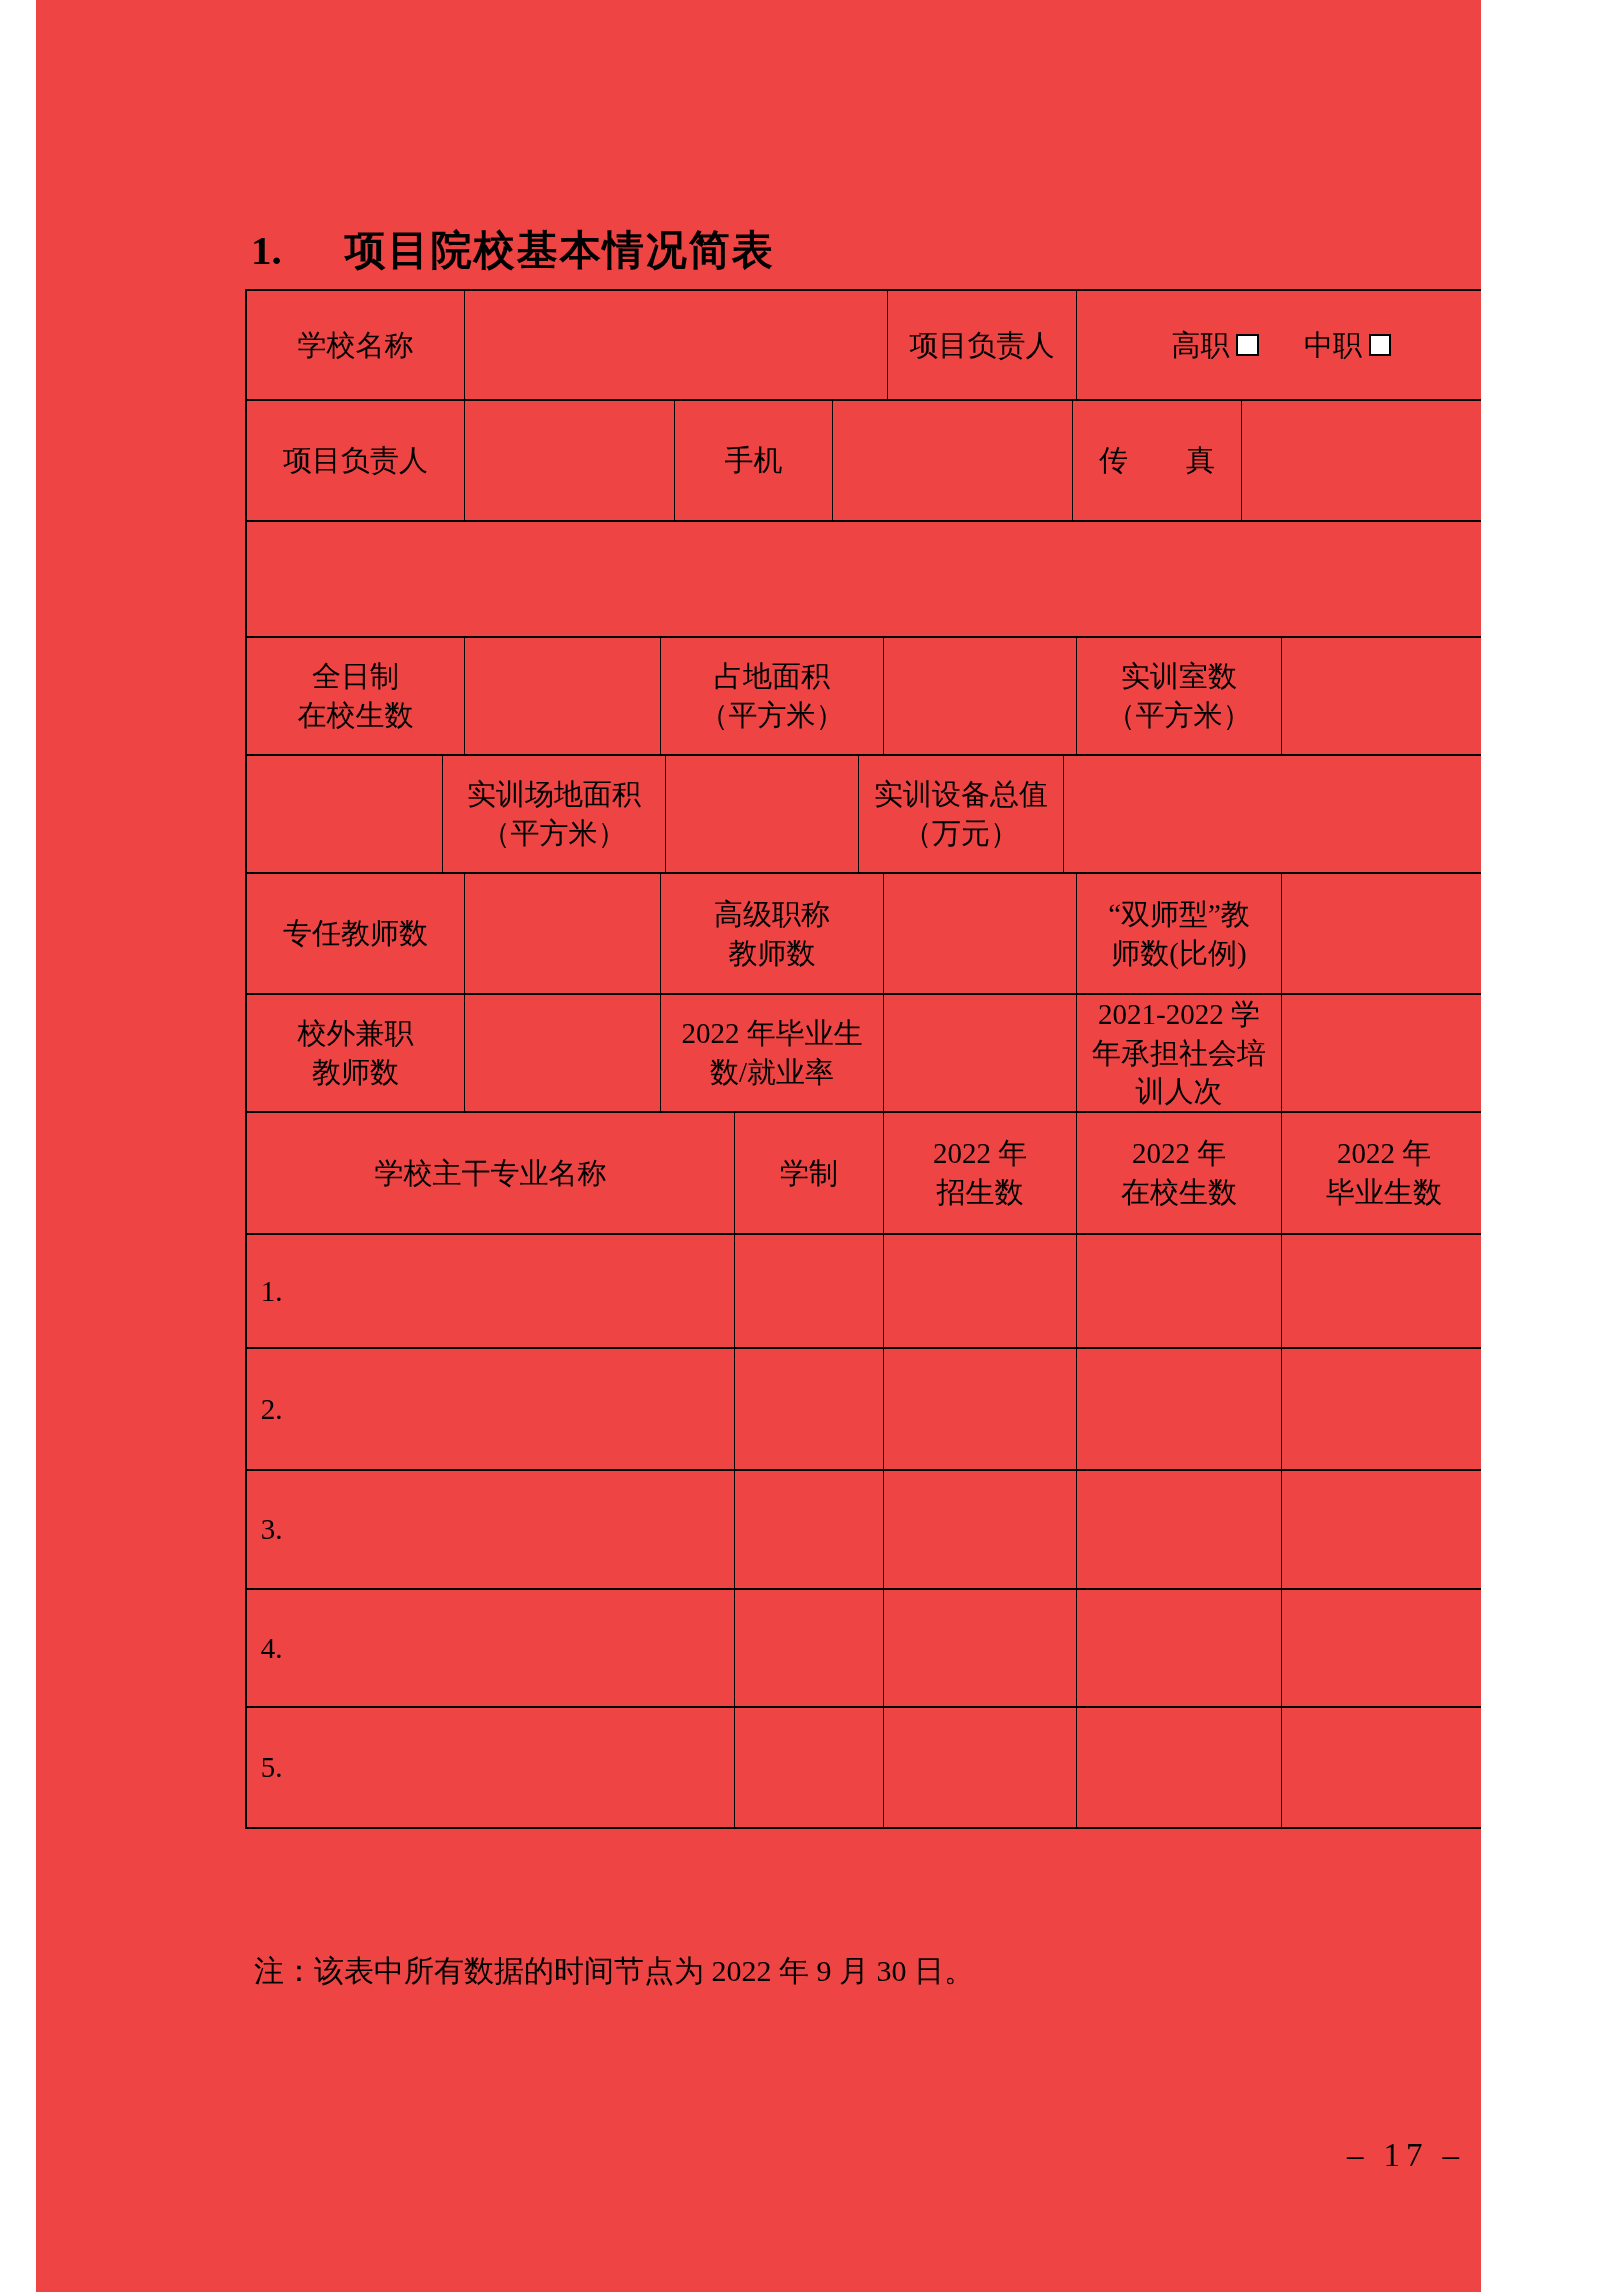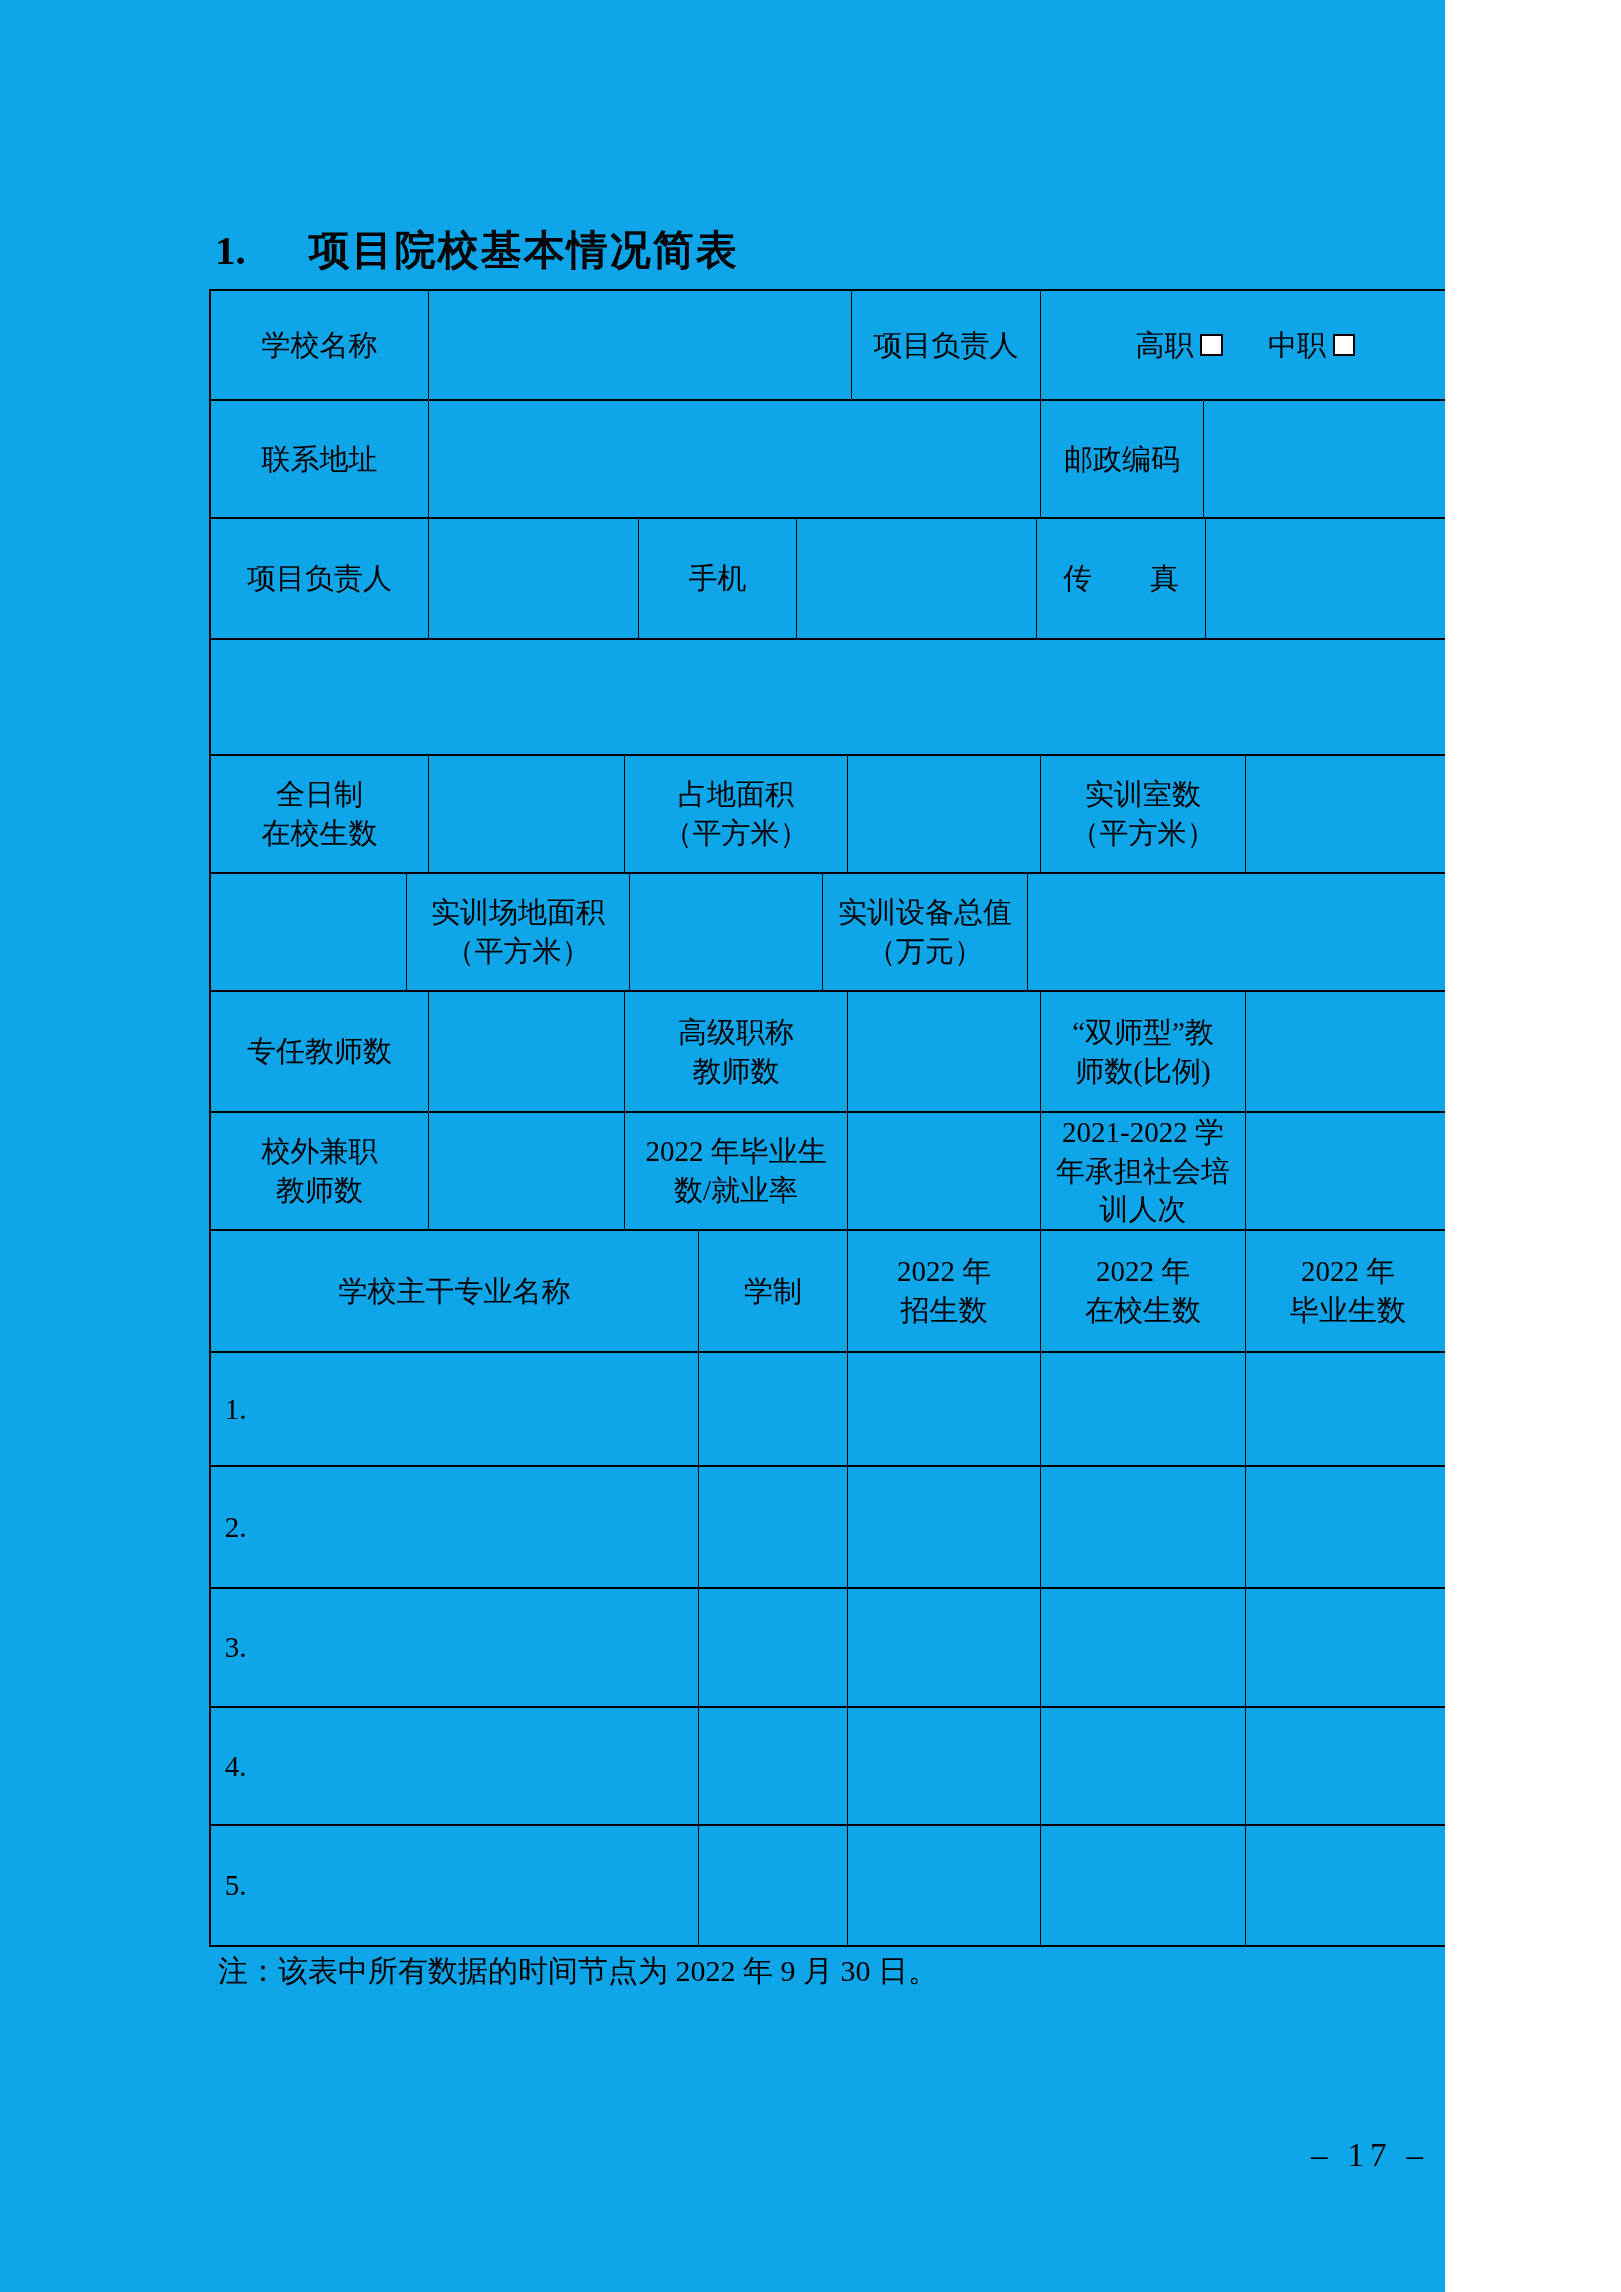--- a/index.html
+++ b/index.html
@@ -1,23 +1,24 @@
 <!DOCTYPE html>
 <html><head>
 <meta charset="utf-8">
 <style>
   html,body{margin:0;padding:0;background:#ffffff;}
   .page{
     position:relative;
     width:1445px;
     height:2293px;
-    background:#0ea5e9;
+    background:#ef4444;
     color:#000;
     font-family:"Liberation Serif","DejaVu Serif",serif;
     overflow:hidden;
+    margin-left:36px;
   }
   .doc-title{
     position:absolute;
     left:215px;
     top:228px;
     font-size:41px;
     font-weight:700;
     line-height:1.1;
     white-space:nowrap;
   }
@@ -114,26 +115,20 @@
           <span>高职</span>
           <span class="checkbox"></span>
         </span>
         <span class="opt">
           <span>中职</span>
           <span class="checkbox"></span>
         </span>
       </div>
     </div>
 
-    <div class="tr" style="height:118px">
-      <div class="td" style="width:218px">联系地址</div>
-      <div class="td" style="width:612px"></div>
-      <div class="td" style="width:163px">邮政编码</div>
-      <div class="td flex1"></div>
-    </div>
 
     <div class="tr" style="height:121px">
       <div class="td" style="width:218px">项目负责人</div>
       <div class="td" style="width:210px"></div>
       <div class="td" style="width:158px">手机</div>
       <div class="td" style="width:240px"></div>
       <div class="td" style="width:169px">传　　真</div>
       <div class="td flex1"></div>
     </div>
 

